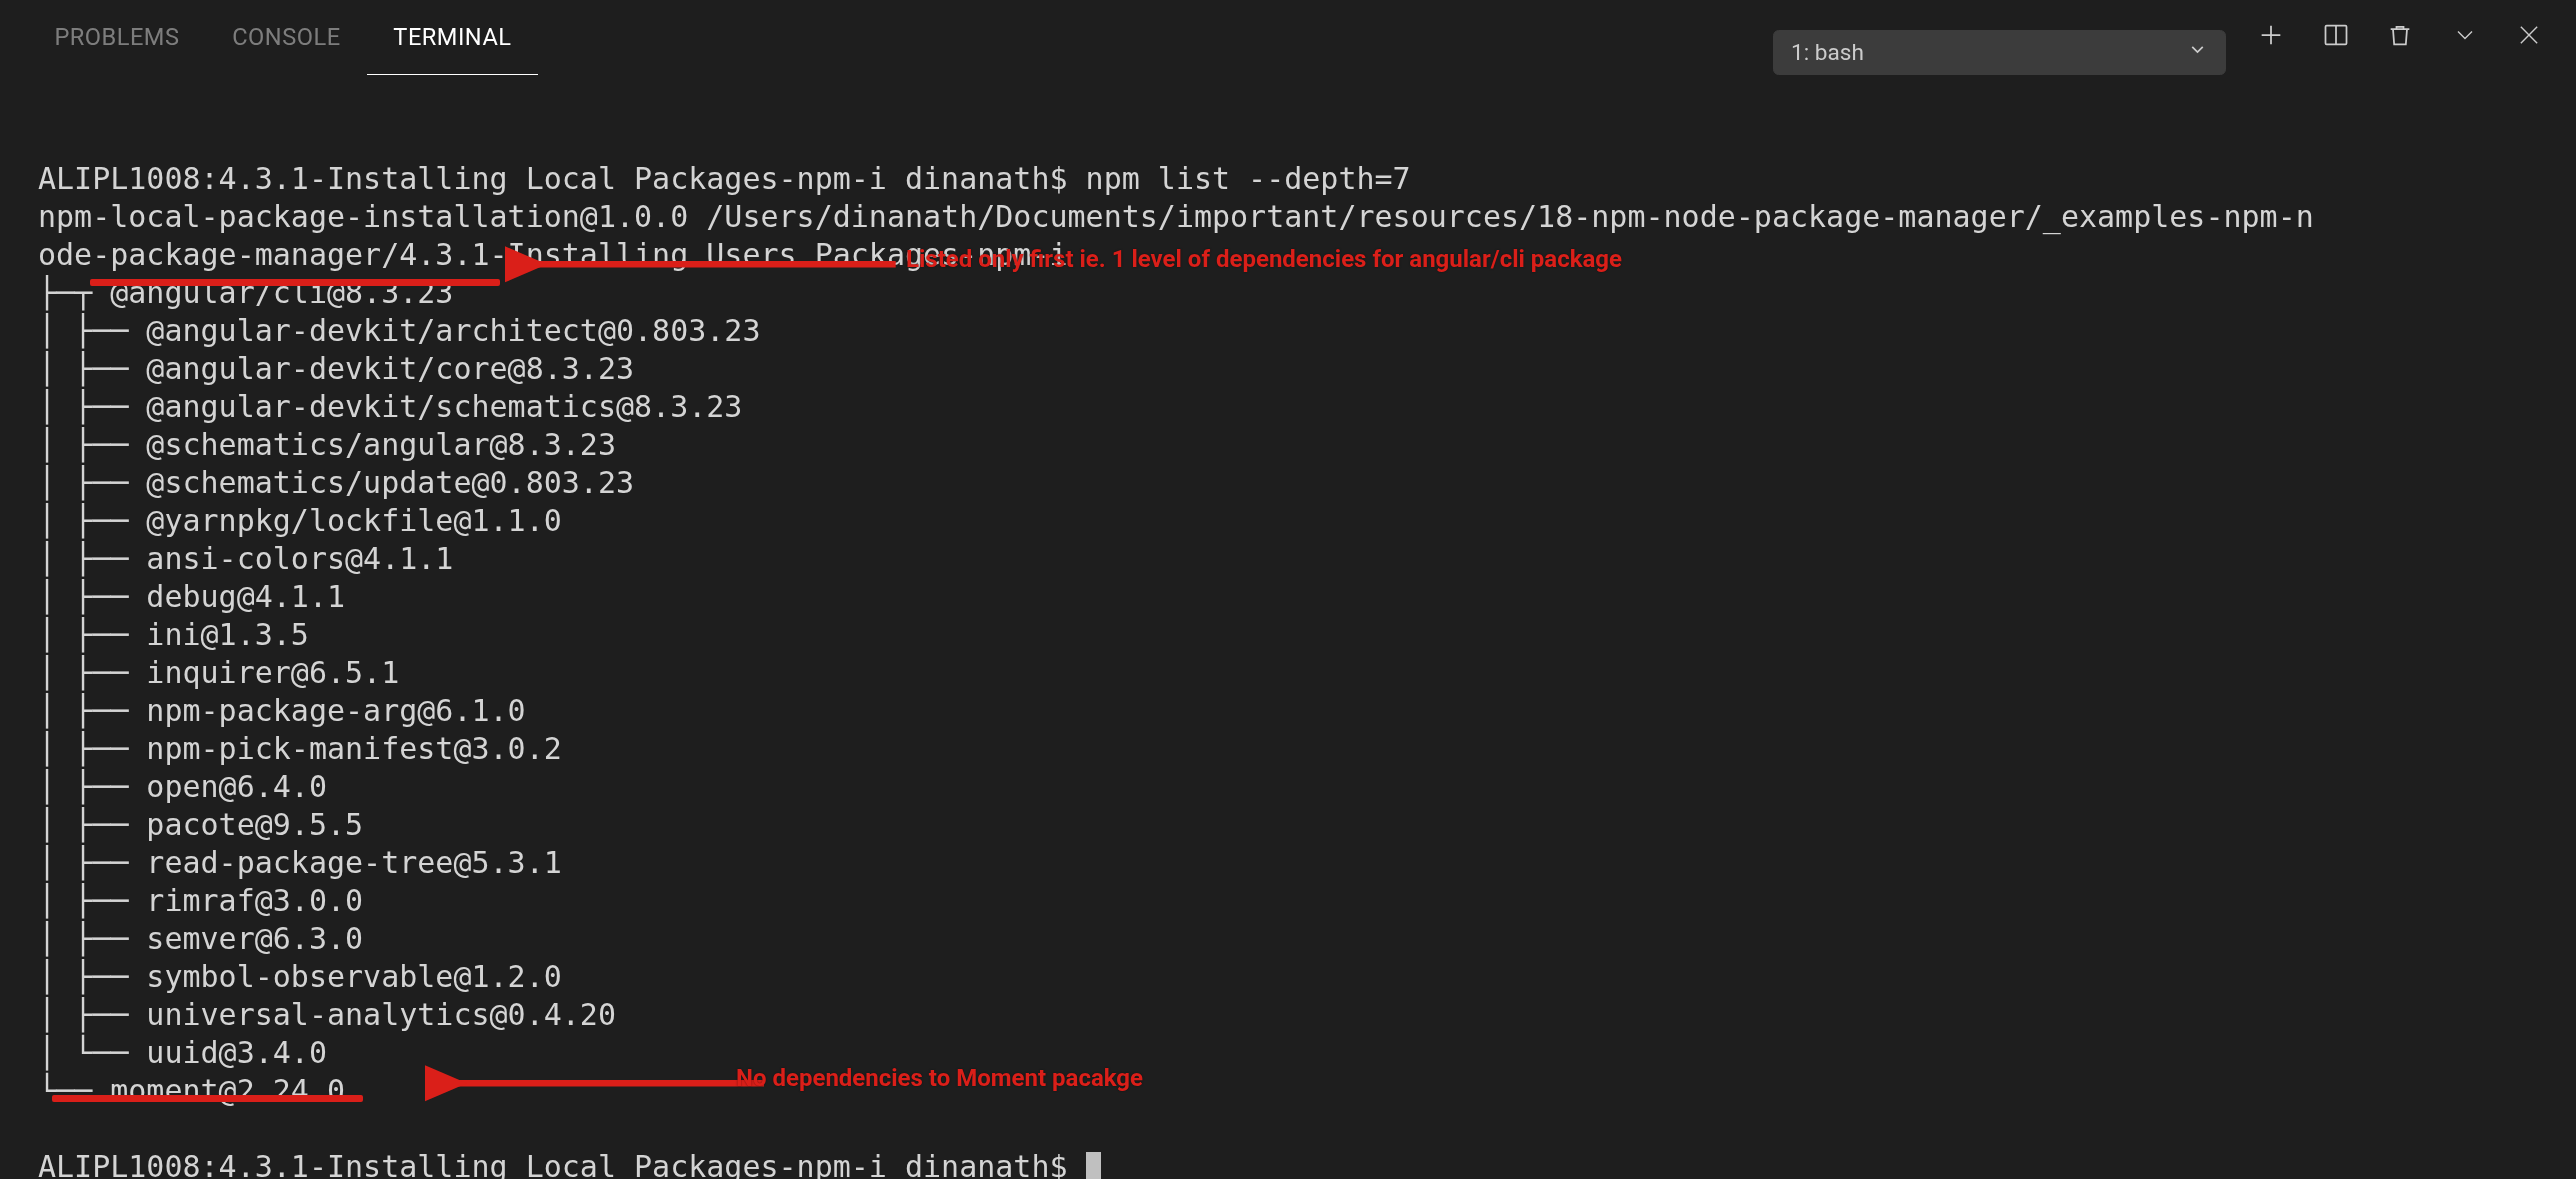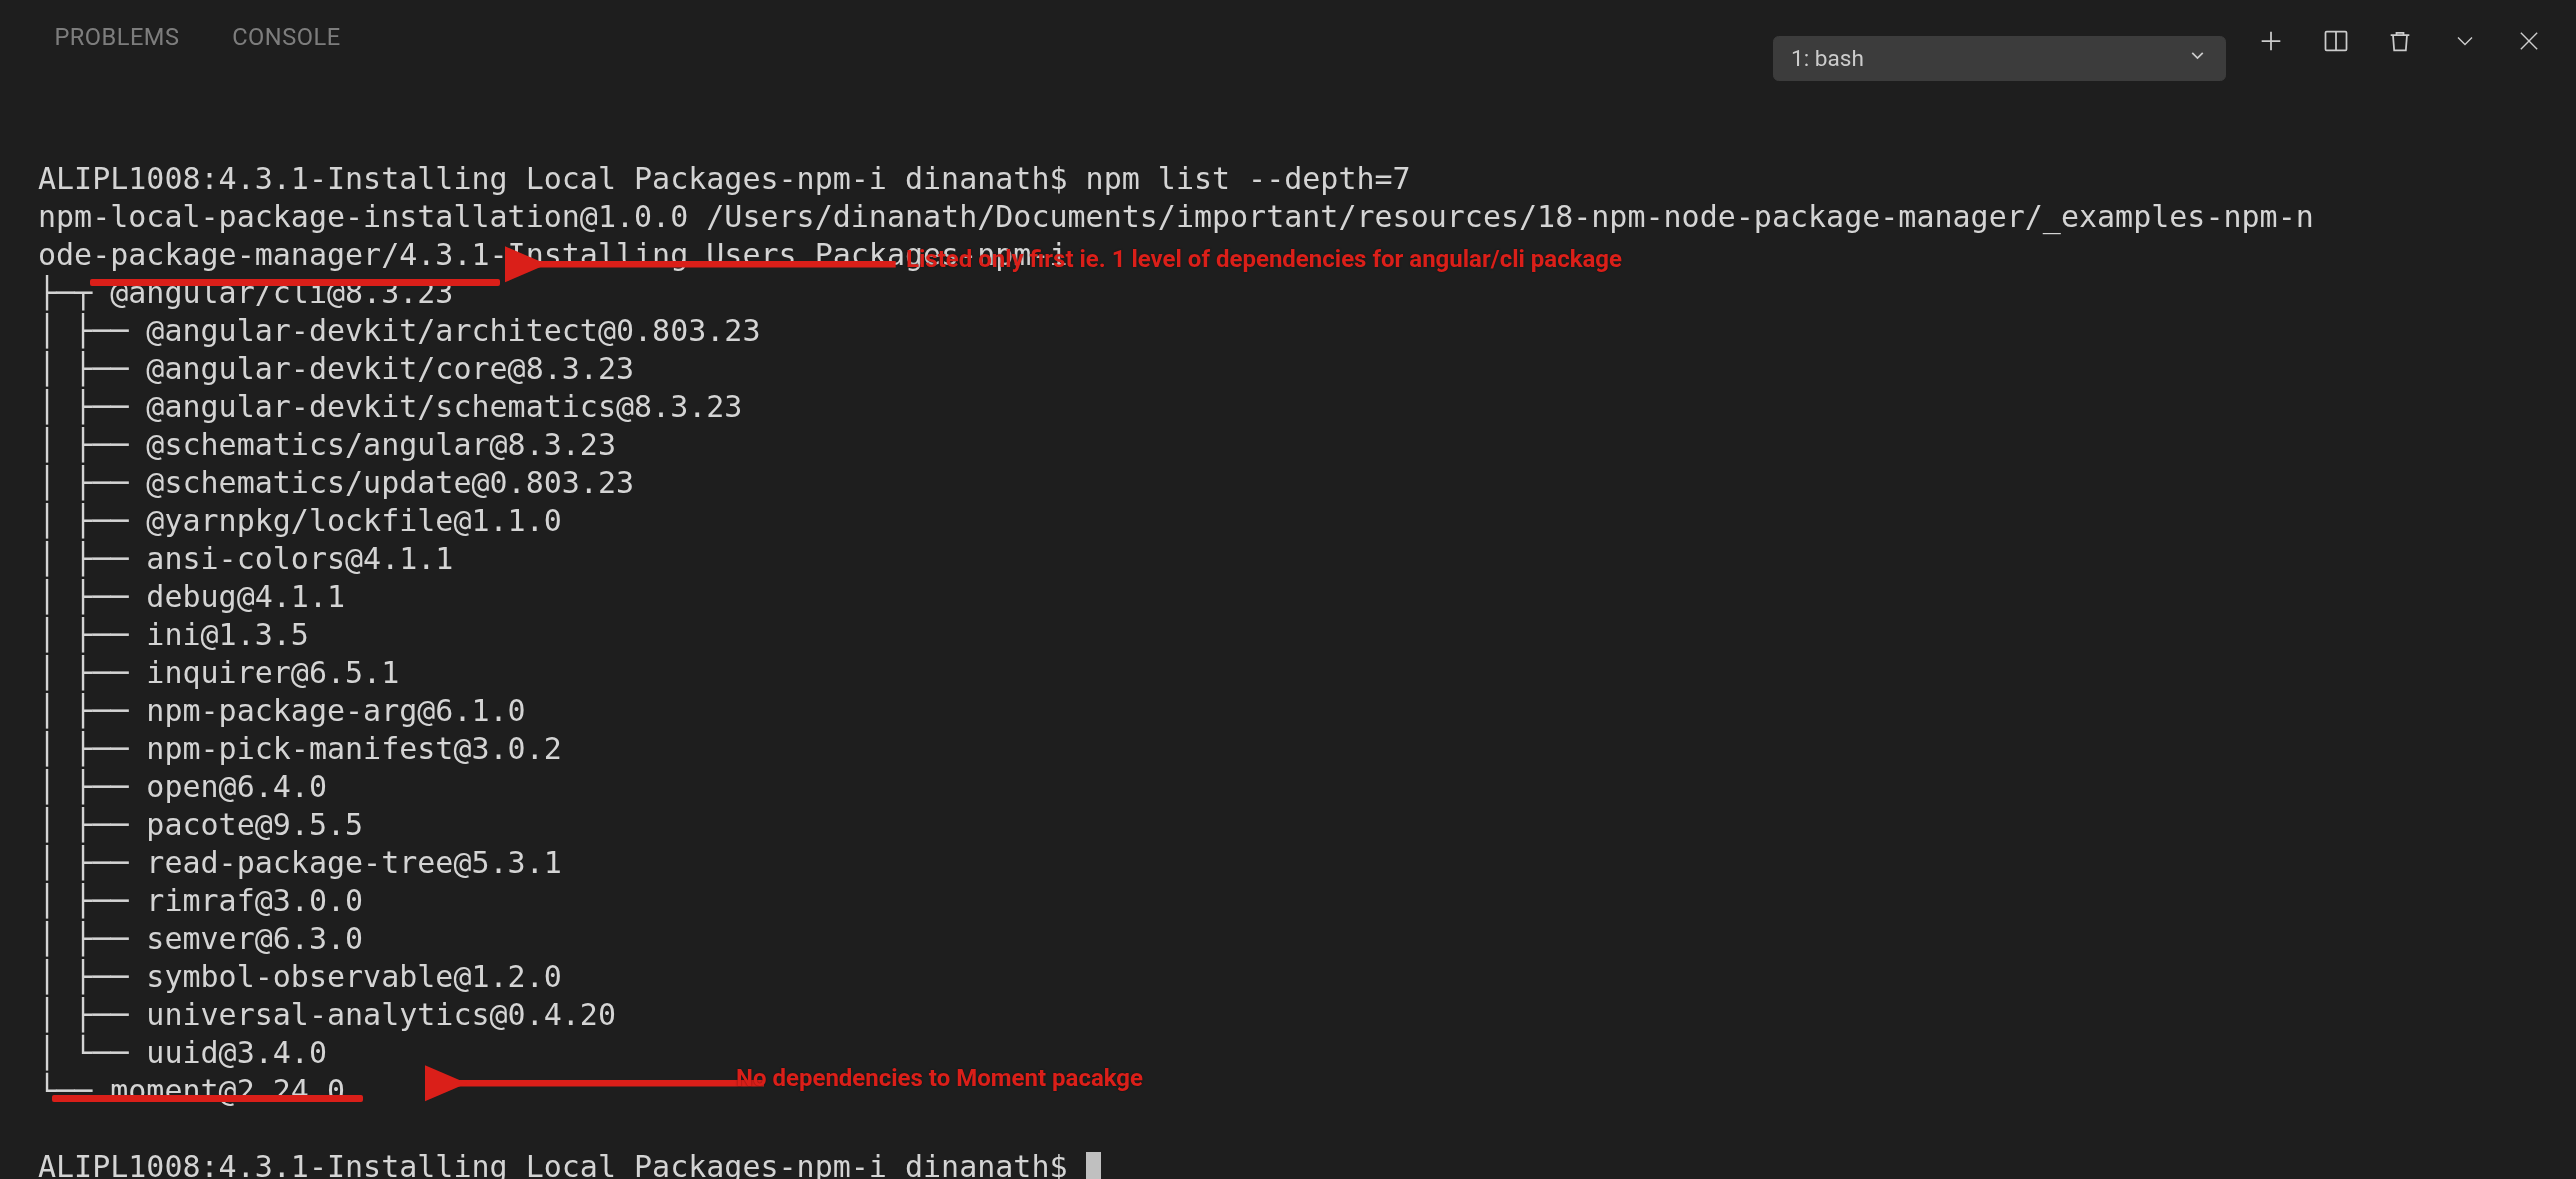--- a/index.html
+++ b/index.html
@@ -8,21 +8,21 @@
     color:#cccccc;
     font-family:-apple-system,BlinkMacSystemFont,"Segoe UI",Roboto,sans-serif;
     width:2576px;
     height:1179px;
     overflow:hidden;
     position:relative;
   }
   
   .panel-tabs {
     display:flex;
-    align-items:flex-start;
+    align-items:flex-end;
     height:75px;
     padding:0 28px;
     font-size:23.6px;
   }
   .tabs-left { display:flex; gap:0; }
   .tab {
     padding:0 26.4px;
     height:75px;
     line-height:75px;
     color:rgba(204,204,204,0.55);
@@ -105,20 +105,21 @@
     pointer-events:none;
   }
 </style>
 </head>
 <body>
 
 <div class="panel-tabs">
   <div class="tabs-left">
     <div class="tab">PROBLEMS</div>
     <div class="tab">CONSOLE</div>
+    <div class="tab active">TERMINAL</div>
   </div>
   <div class="tabs-right">
     <div class="dropdown">
       <span>1: bash</span>
       <span>
         <svg viewBox="0 0 24 24" width="21" height="21">
             <path d="M6 9l6 6 6-6" stroke="#cccccc" stroke-width="2" fill="none"></path>
           </svg>
       </span>
     </div>

